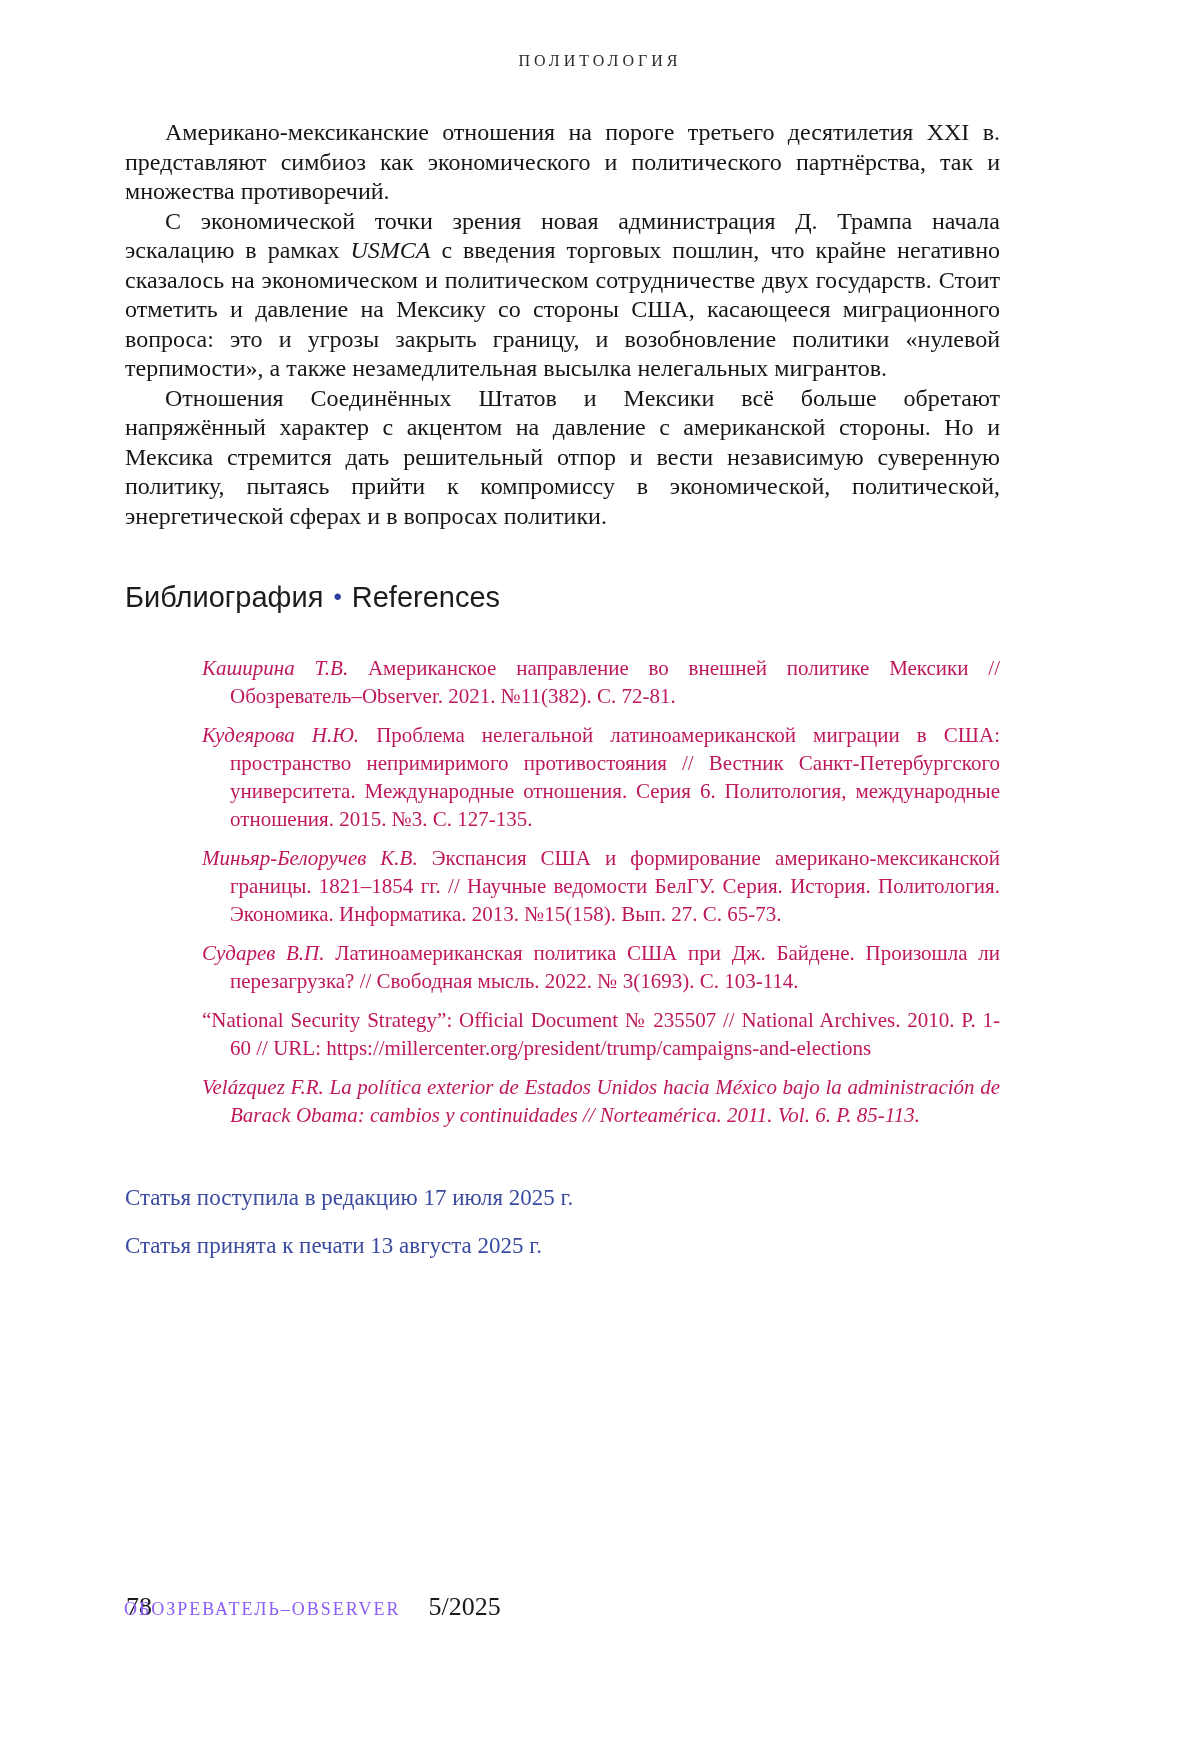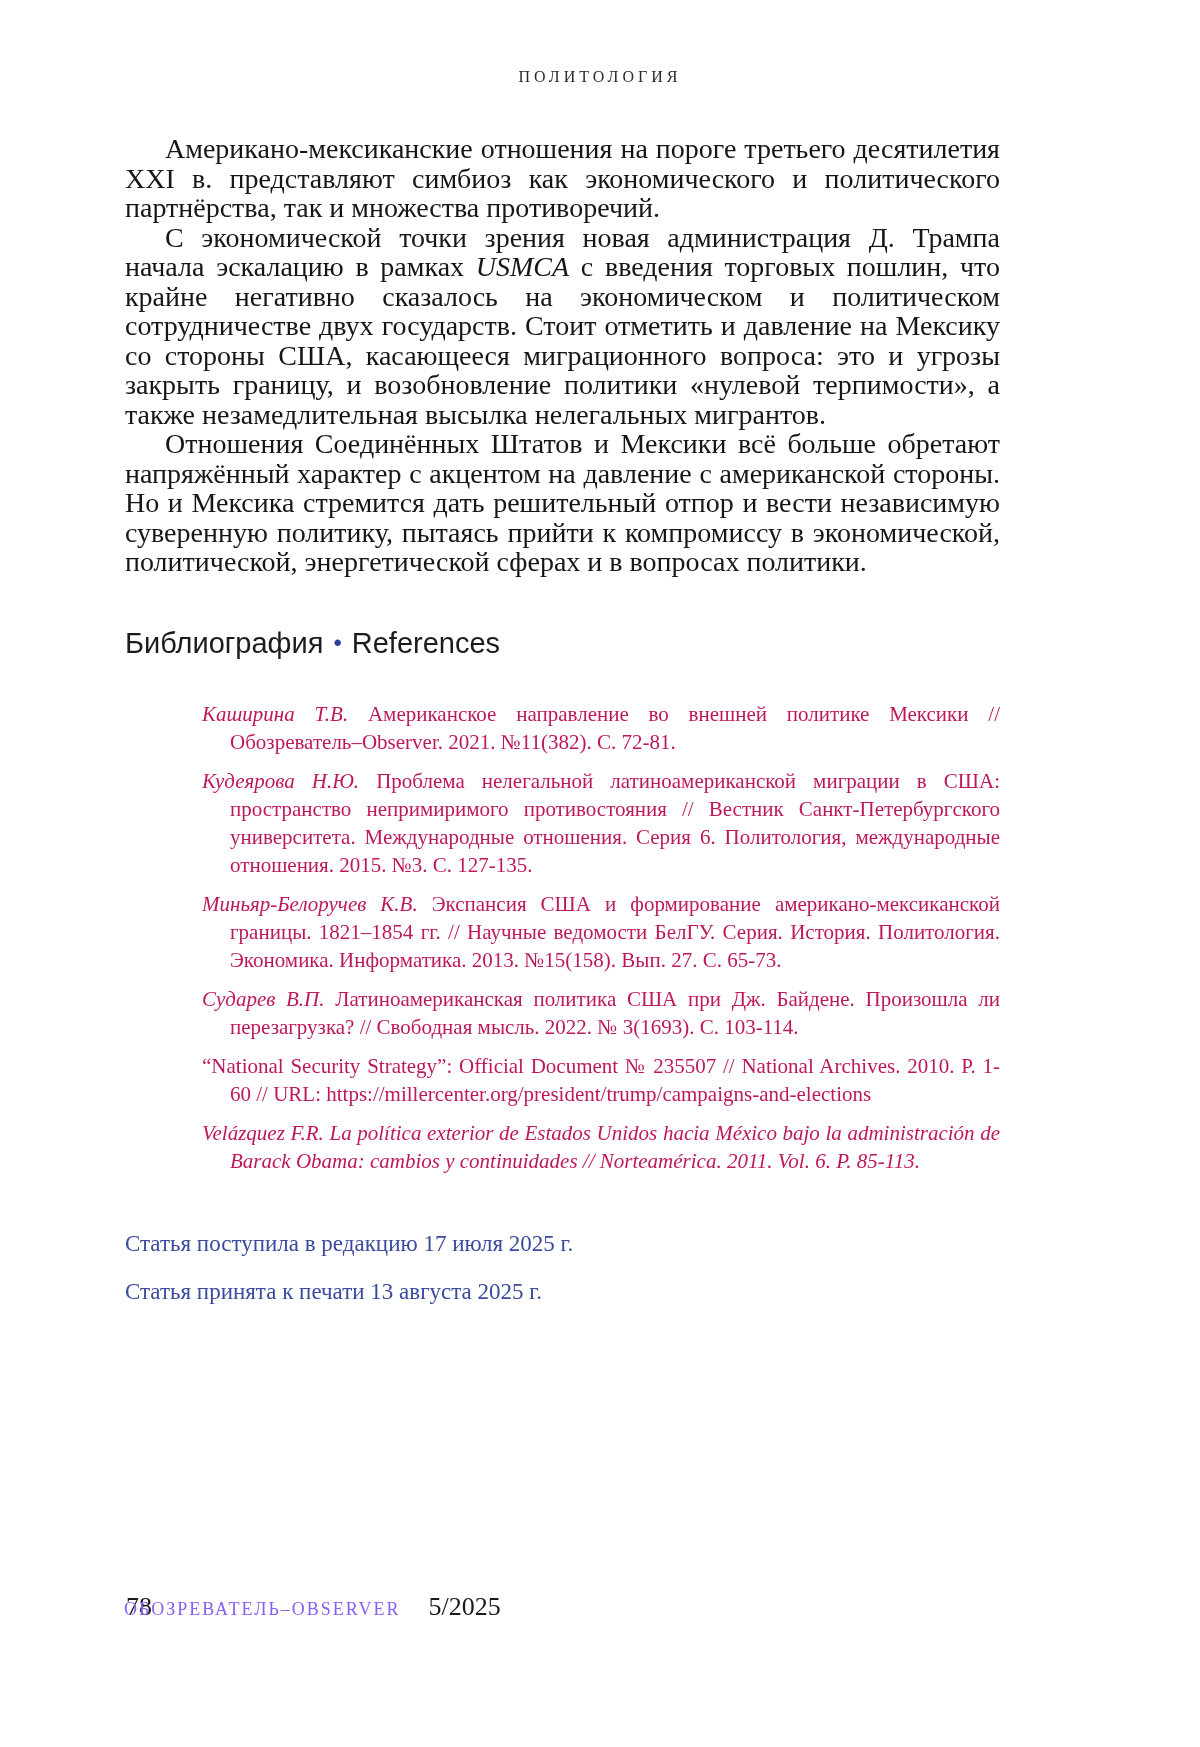--- a/index.html
+++ b/index.html
@@ -6,34 +6,34 @@
   body {
     width: 1200px;
     height: 1747px;
     background: #ffffff;
     color: #141414;
     position: relative;
     font-family: "Liberation Serif", "DejaVu Serif", serif;
     overflow: hidden;
   }
   .page-header {
-    padding-top: 68px;
+    padding-top: 52px;
     text-align: center;
     font-size: 16px;
     letter-spacing: 4px;
     color: #2b2b2b;
   }
   .content {
     width: 875px;
     margin-left: 125px;
     margin-top: 48px;
   }
   .content p.body-par {
     margin: 0;
-    font-size: 28px;
+    font-size: 24px;
     line-height: 29.5px;
     text-align: justify;
     text-indent: 40px;
     color: #161616;
   }
   .italic { font-style: italic; }
   h2.bib-heading {
     margin: 50px 0 0 0;
     text-align: left;
     font-family: "Liberation Sans", sans-serif;

